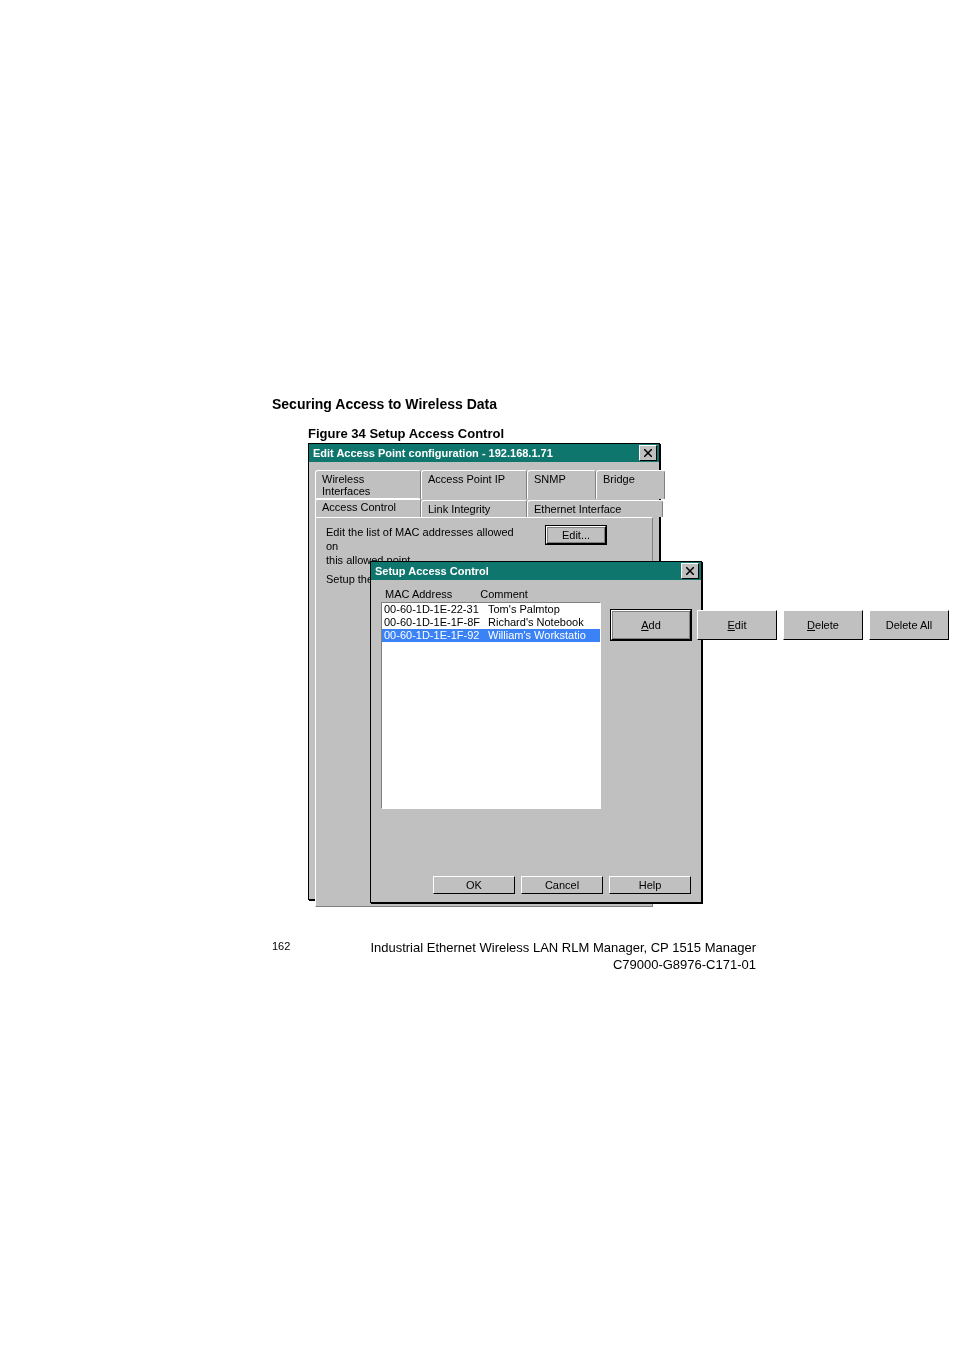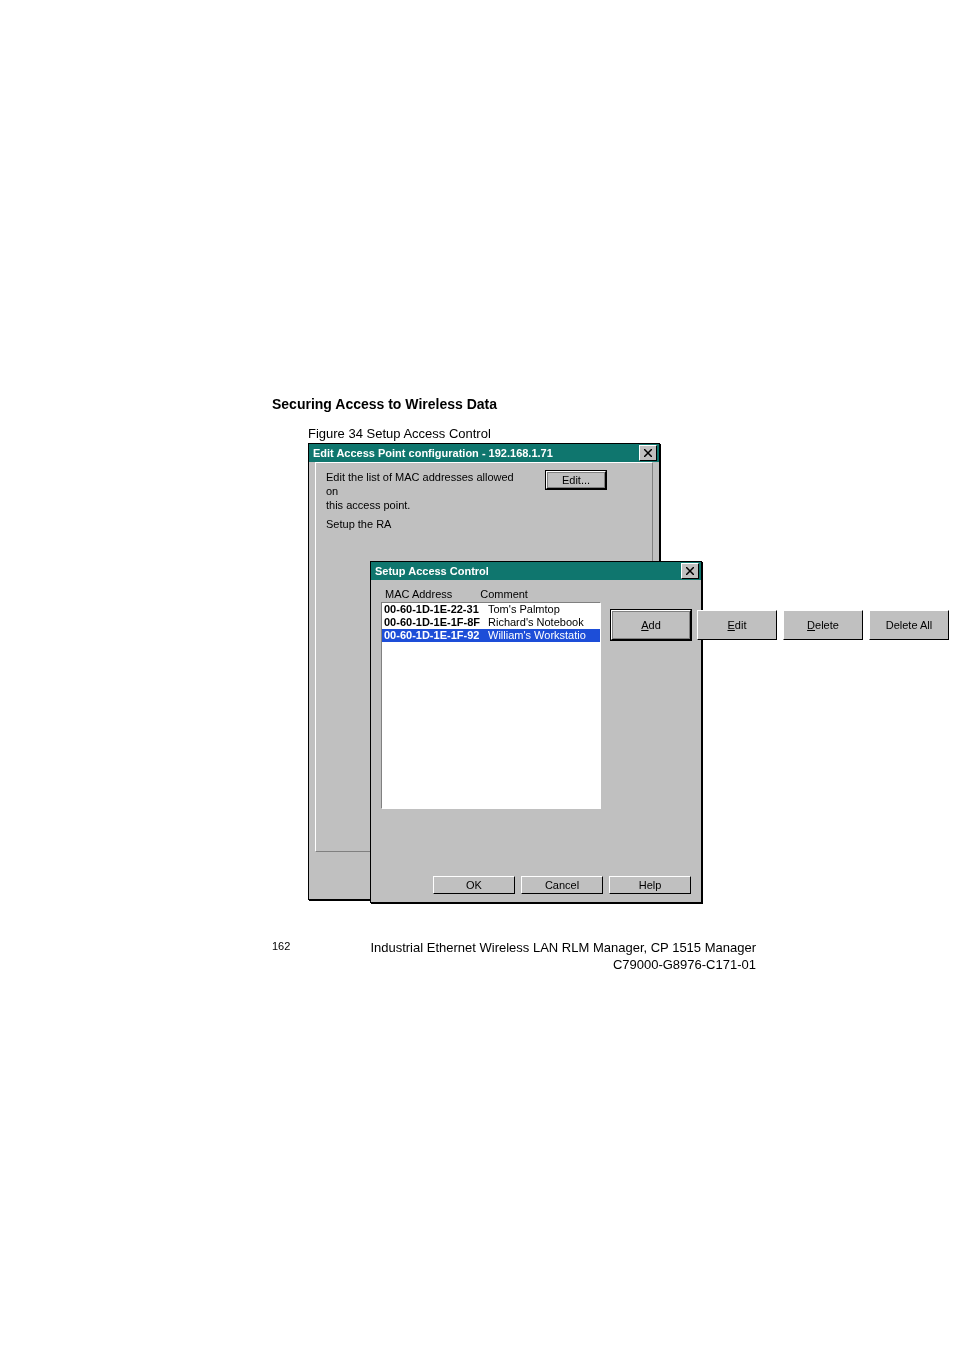--- a/index.html
+++ b/index.html
@@ -23,21 +23,21 @@
     left: 235px;
     top: 396px;
     font-size: 14px;
     font-weight: bold;
   }
   .figure-caption {
     position: absolute;
     left: 271px;
     top: 426px;
     font-size: 13px;
-    font-weight: normal;
+    font-weight: bold;
   }
   .page-number {
     position: absolute;
     left: 235px;
     top: 940px;
     font-size: 11px;
   }
   .footer-text {
     position: absolute;
     right: 235px;
@@ -200,24 +200,24 @@
     height: 205px;
     overflow: hidden;
     position: relative;
   }
   .listbox .row {
     display: flex;
     font-size: 11px;
     line-height: 13px;
     white-space: nowrap;
   }
-  .listbox .row .mac { width: 102px; padding-left: 2px; font-weight: bold; }
+  .listbox .row .mac { width: 102px; padding-left: 2px; }
   .listbox .row .comment { padding-left: 2px; }
   .listbox .row.selected {
-    background: #1d4ed8;
+    background: #3b82f6;
     color: #fff;
   }
   .side-buttons {
     position: absolute;
     left: 240px;
     top: 30px;
     display: flex;
     flex-direction: row;
     gap: 6px;
   }
@@ -244,25 +244,36 @@
   <div class="win1">
     <div class="titlebar">
       <span class="title-text">Edit Access Point configuration - 192.168.1.71</span>
       <span class="close-btn">
         <svg viewBox="0 0 8 8">
             <path d="M0 0 L8 8 M8 0 L0 8" stroke="#000" stroke-width="1.5"></path>
           </svg>
       </span>
     </div>
 
+    <div class="tabs-row">
+      <span class="tab inactive" style="width:92px">Wireless Interfaces</span>
+      <span class="tab inactive" style="width:92px">Access Point IP</span>
+      <span class="tab inactive" style="width:55px">SNMP</span>
+      <span class="tab inactive" style="width:55px">Bridge</span>
+    </div>
+    <div class="tabs-row" style="margin-top:-1px">
+      <span class="tab active" style="width:92px">Access Control</span>
+      <span class="tab inactive" style="width:92px">Link Integrity</span>
+      <span class="tab inactive" style="width:122px">Ethernet Interface</span>
+    </div>
 
     <div class="tab-panel">
       <div class="desc-text">
         <span>Edit the list of MAC addresses allowed on</span><br>
-        <span>this access point.</span>
+        <span>this allowed point.</span>
       </div>
       <button class="btn default dotted-inner edit-main-btn">Edit...</button>
       <div class="setup-line">Setup the RA</div>
     </div>
   </div>
 
   <div class="win2">
     <div class="titlebar">
       <span class="title-text">Setup Access Control</span>
       <span class="close-btn">

